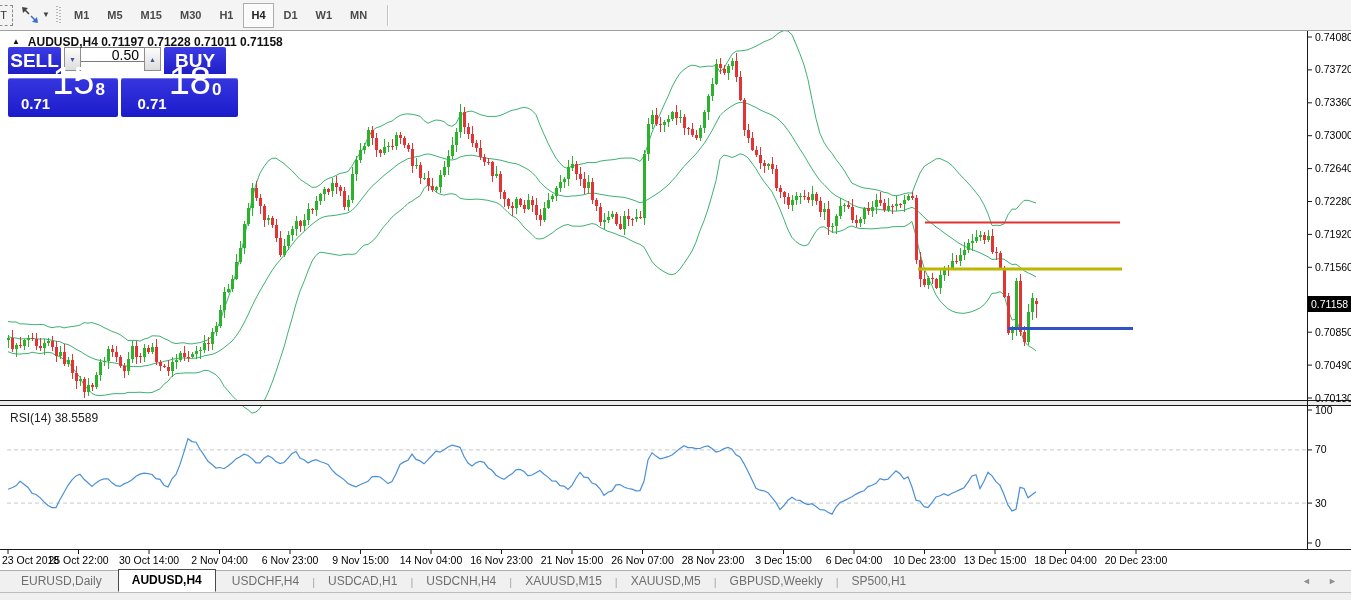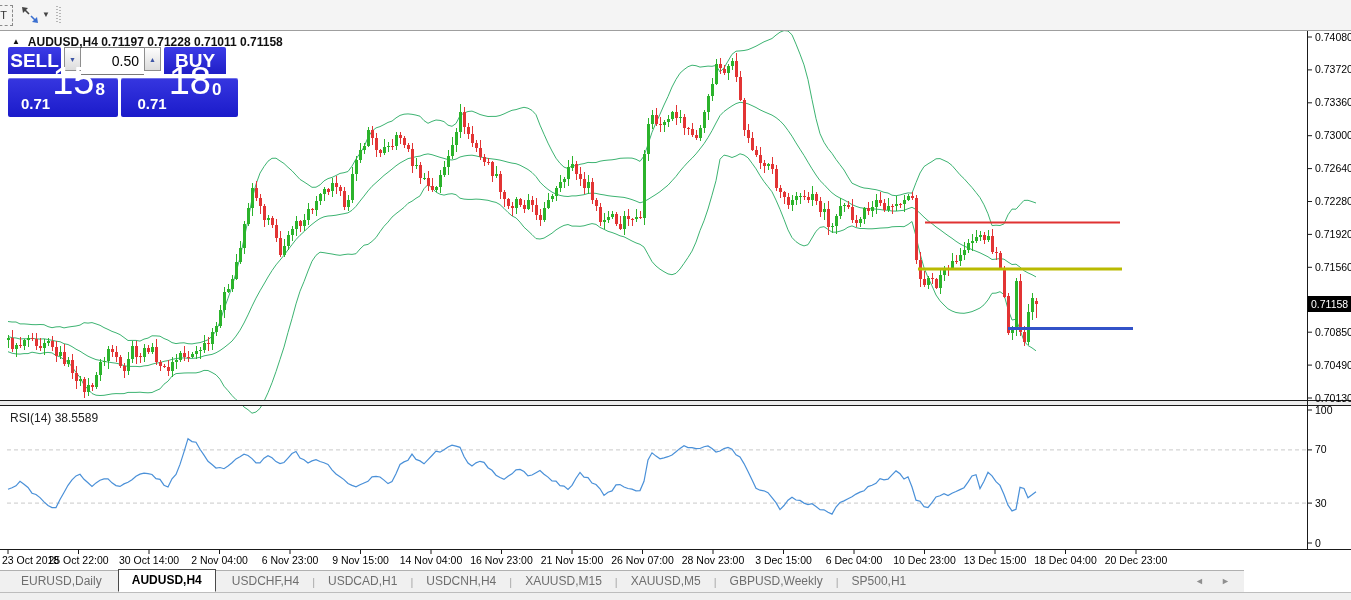--- a/index.html
+++ b/index.html
@@ -28,35 +28,35 @@
   .chart-title span.v{}
   
   .tp{position:absolute;z-index:4;}
   .tp-btn{background:linear-gradient(#3c3ce8,#1f1ec6);color:#fff;font-size:19px;font-weight:bold;
           text-align:center;border-bottom:3px solid #fff;border-radius:2px 2px 0 0;cursor:default;}
   .sell-btn{left:8px;top:47px;width:53px;height:27px;line-height:27px;}
   .buy-btn{left:164px;top:47px;width:62px;height:27px;line-height:27px;}
   .vol-spin{position:absolute;top:47px;width:17px;height:24px;background:linear-gradient(#fdfdfd,#dcdcdc);
             border:1px solid #8e8e8e;box-sizing:border-box;text-align:center;cursor:default;}
   .vol-spin .tri{font-size:7px;color:#3d55a5;line-height:22px;}
-  .vol-input{position:absolute;left:81px;top:47px;width:63px;height:28px;box-sizing:border-box;
+  .vol-input{position:absolute;left:81px;top:47px;width:63px;height:15px;box-sizing:border-box;
              border:1px solid #7a7a7a;border-left:none;border-right:none;font-size:14px;text-align:right;
              padding-right:5px;font-family:"Liberation Sans",sans-serif;color:#000;}
   .tile{position:absolute;background:linear-gradient(#3636e0,#1b1bca);border-radius:2px;color:#fff;
         box-shadow:inset 0 1px 0 rgba(255,255,255,.3);display:flex;align-items:flex-end;
         justify-content:center;cursor:default;}
   .tile-sell{left:8px;top:78px;width:110px;height:39px;}
   .tile-buy{left:121px;top:78px;width:117px;height:39px;}
   .tile .pfx{font-size:15px;font-weight:bold;margin:12px 2px 5px 0;}
   .tile .big{font-size:38px;font-weight:400;line-height:34px;margin-bottom:19px;}
   .tile .sup{font-size:17px;font-weight:600;position:relative;top:-17px;margin-left:1px;}
   
   .rsi-label{position:absolute;left:10px;top:411px;font-size:12px;color:#222;z-index:3;}
   
-  .tab-bar{position:absolute;left:0;top:570px;width:1244px;height:22px;background:#f0f0f0;
+  .tab-bar{position:absolute;left:0;top:570px;width:1351px;height:22px;background:#f0f0f0;
            border-top:1px solid #b0b0b0;display:flex;align-items:center;z-index:5;box-sizing:border-box;}
   .tab{font-size:12px;color:#6e6e6e;padding:2px 13px 3px;white-space:nowrap;cursor:default;}
   .tab.active{background:#fff;border:1px solid #4a4a4a;border-bottom:1px solid #fff;color:#000;
               font-weight:bold;margin-top:-2px;padding:3px 13px 4px;}
   .tab-sep{color:#a8a8a8;font-size:11px;}
   .tab-scroll{position:absolute;top:5px;font-size:9px;color:#8f8f8f;cursor:default;}
   .ts-left{right:40px;} .ts-right{right:14px;}
   
   .status-bar{position:absolute;left:0;top:592px;width:1351px;height:8px;background:#f0f0f0;
               border-top:1px solid #bdbdbd;z-index:5;box-sizing:border-box;}
@@ -687,20 +687,32 @@
   <div class="arrows-tool">
     <svg width="20" height="20" viewBox="0 0 20 20">
       <path d="M4 4 L9 9" stroke="#444" stroke-width="1.6" fill="none"></path>
       <path d="M2 2 L8 3 L3 8 Z" fill="#444"></path>
       <path d="M16 16 L11 11" stroke="#3a6fd0" stroke-width="1.6" fill="none"></path>
       <path d="M18 18 L12 17 L17 12 Z" fill="#3a6fd0"></path>
     </svg>
   </div>
   <div class="tool-caret">▼</div>
   <div class="grip"></div>
+  <div class="tf-row" id="tf-row">
+      <div class="tf-btn">M1</div>
+      <div class="tf-btn">M5</div>
+      <div class="tf-btn">M15</div>
+      <div class="tf-btn">M30</div>
+      <div class="tf-btn">H1</div>
+      <div class="tf-btn active">H4</div>
+      <div class="tf-btn">D1</div>
+      <div class="tf-btn">W1</div>
+      <div class="tf-btn">MN</div>
+      <div class="tb-sep"></div>
+    </div>
 </div>
 
 <div class="chart-title">
   <span class="tri">▲</span>
   <span>AUDUSD,H4</span>
   <span class="v">0.71197</span>
   <span class="v">0.71228</span>
   <span class="v">0.71011</span>
   <span class="v">0.71158</span>
 </div>

